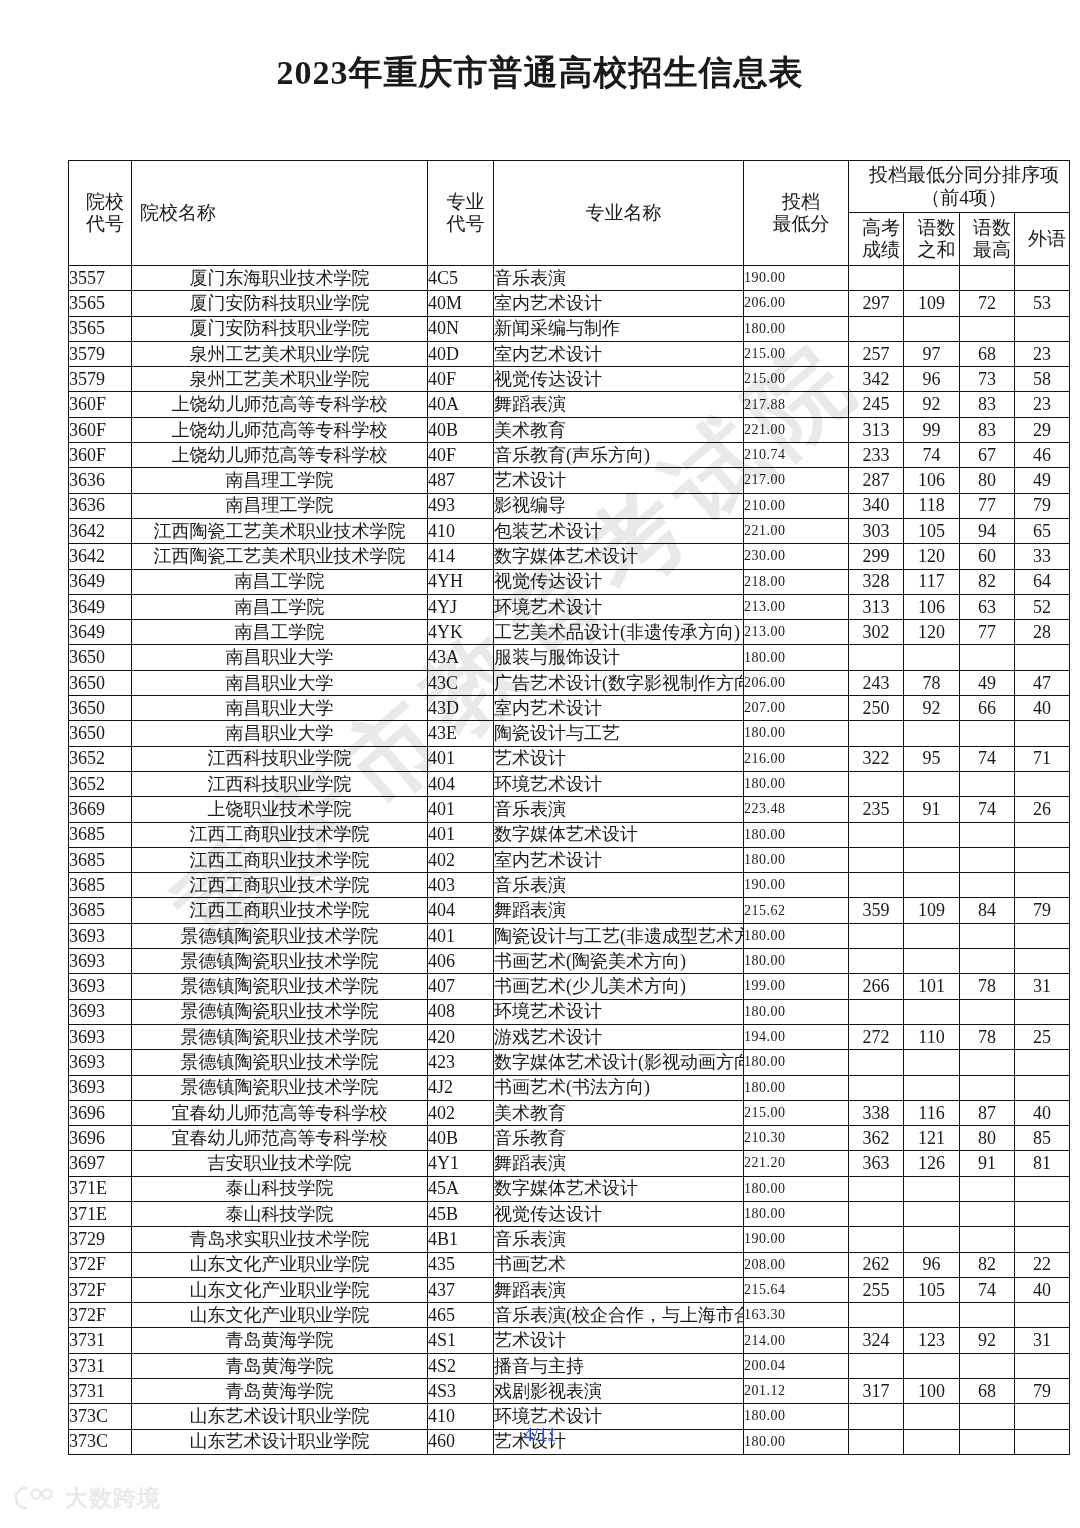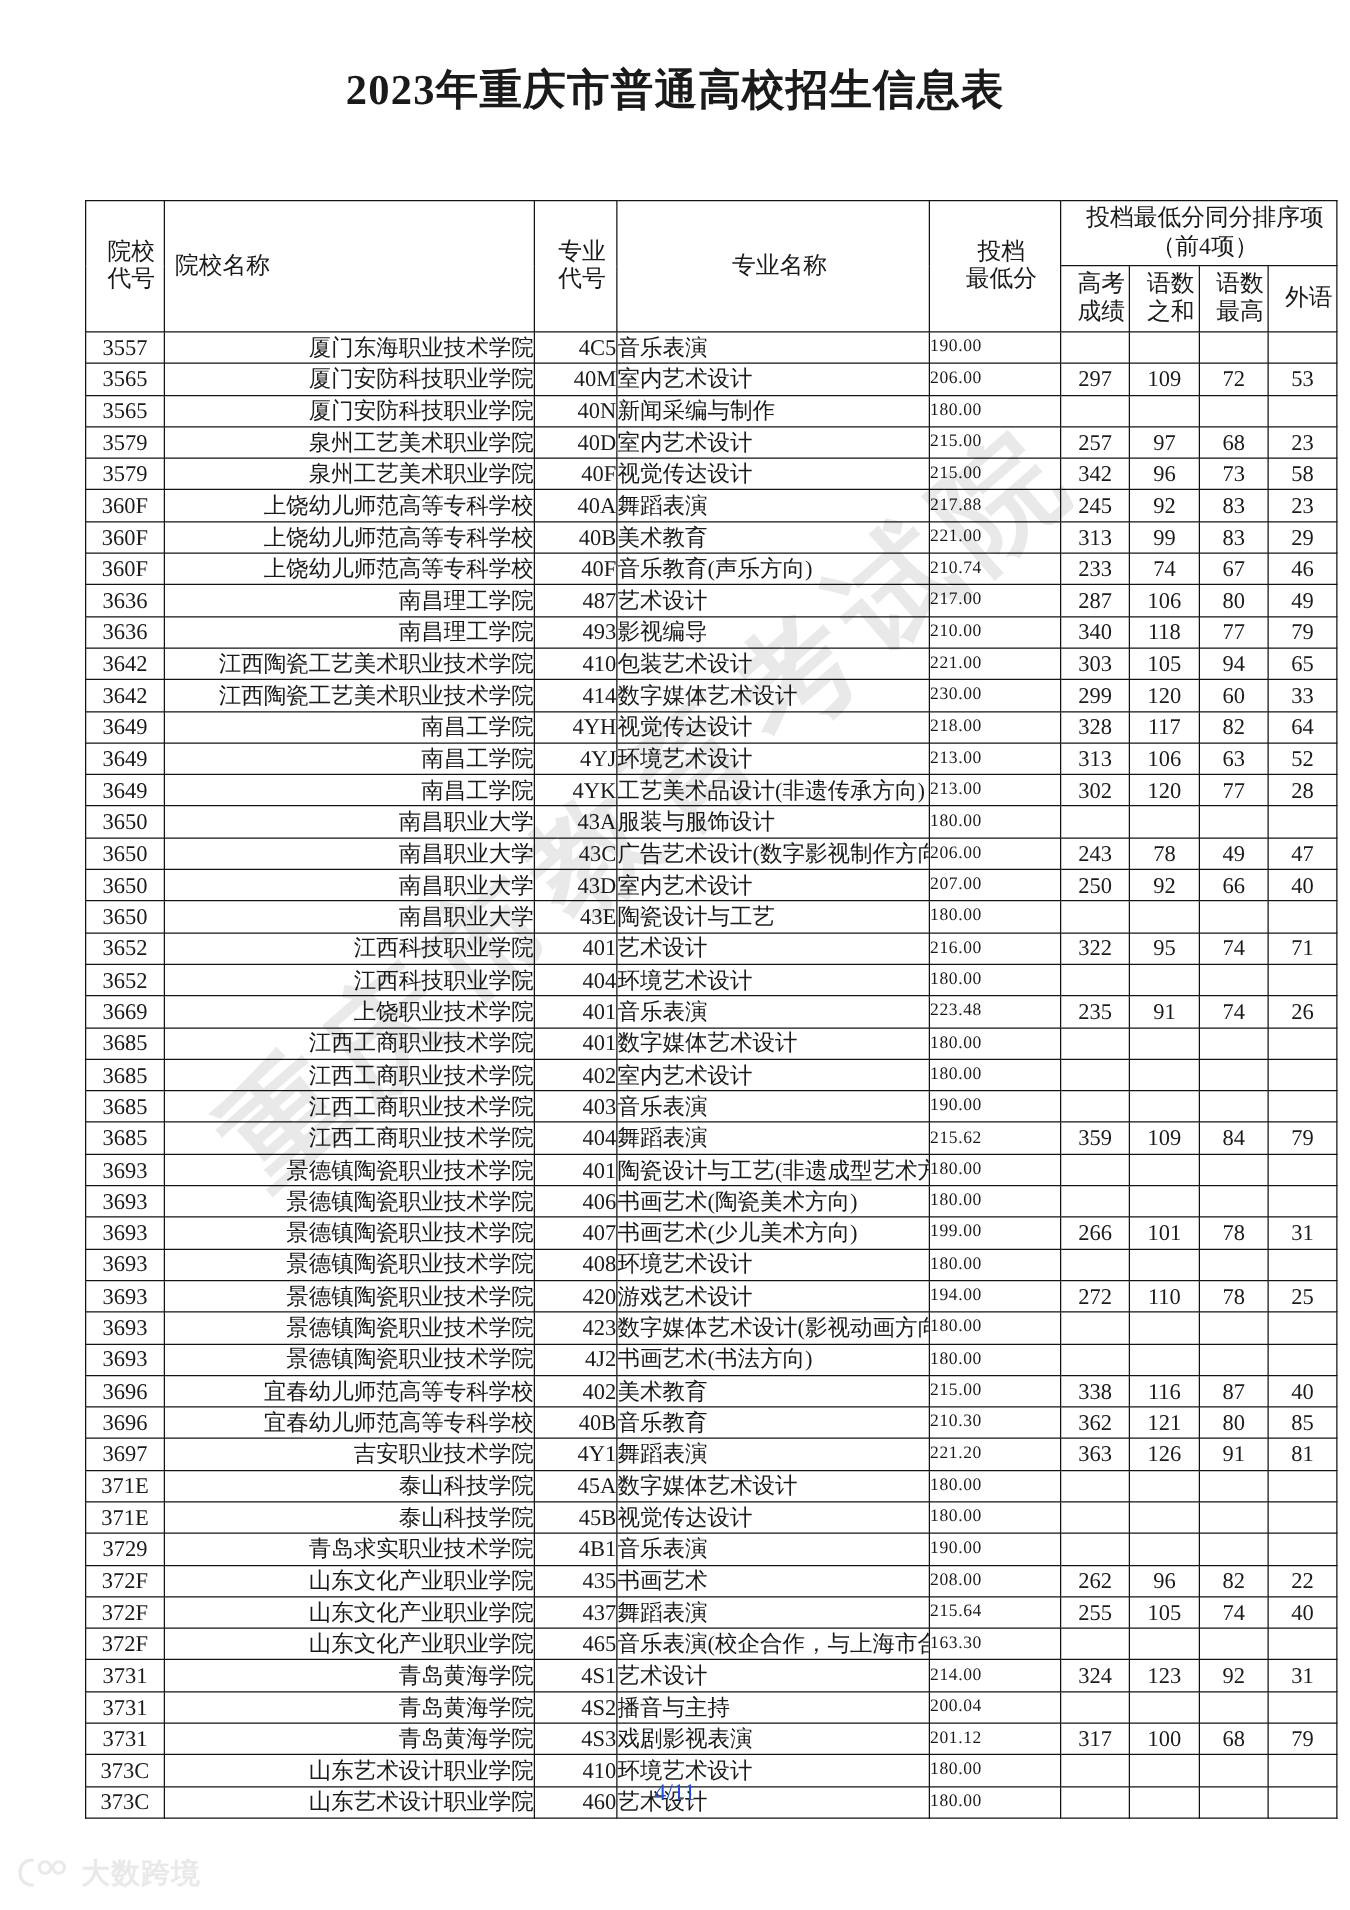--- a/index.html
+++ b/index.html
@@ -85,23 +85,23 @@
   
   .hstack{display:block;line-height:1.18;}
 
   thead .h-group{height:52px;}
   thead .h-sub{height:53px;}
 
   
   tbody tr{height:24.3px;}
   tbody td{height:24.3px;}
 
-  td.c-code{ text-align:center; font-size:18px;margin-top:37px; }
-  td.c-school{ text-align:right; padding-left:7px; font-size:18px;margin-top:34px; }
-  td.c-mcode{ text-align:right; font-size:18px; }
+  td.c-code{ font-size:18px;margin-top:37px; }
+  td.c-school{ text-align:center; padding-left:7px; font-size:18px;margin-top:34px; }
+  td.c-mcode{ text-align:left; font-size:18px; }
   td.c-major{ text-align:left; padding-left:7px; font-size:18px; }
   td.c-score{ text-align:left; font-size:14px; letter-spacing:0.5px;}
   td.c-num{ text-align:center; font-size:18px; }
 
   
   col.w-code{width:63px;}
   col.w-school{width:296px;}
   col.w-mcode{width:66px;}
   col.w-major{width:250px;}
   col.w-score{width:105px;}

